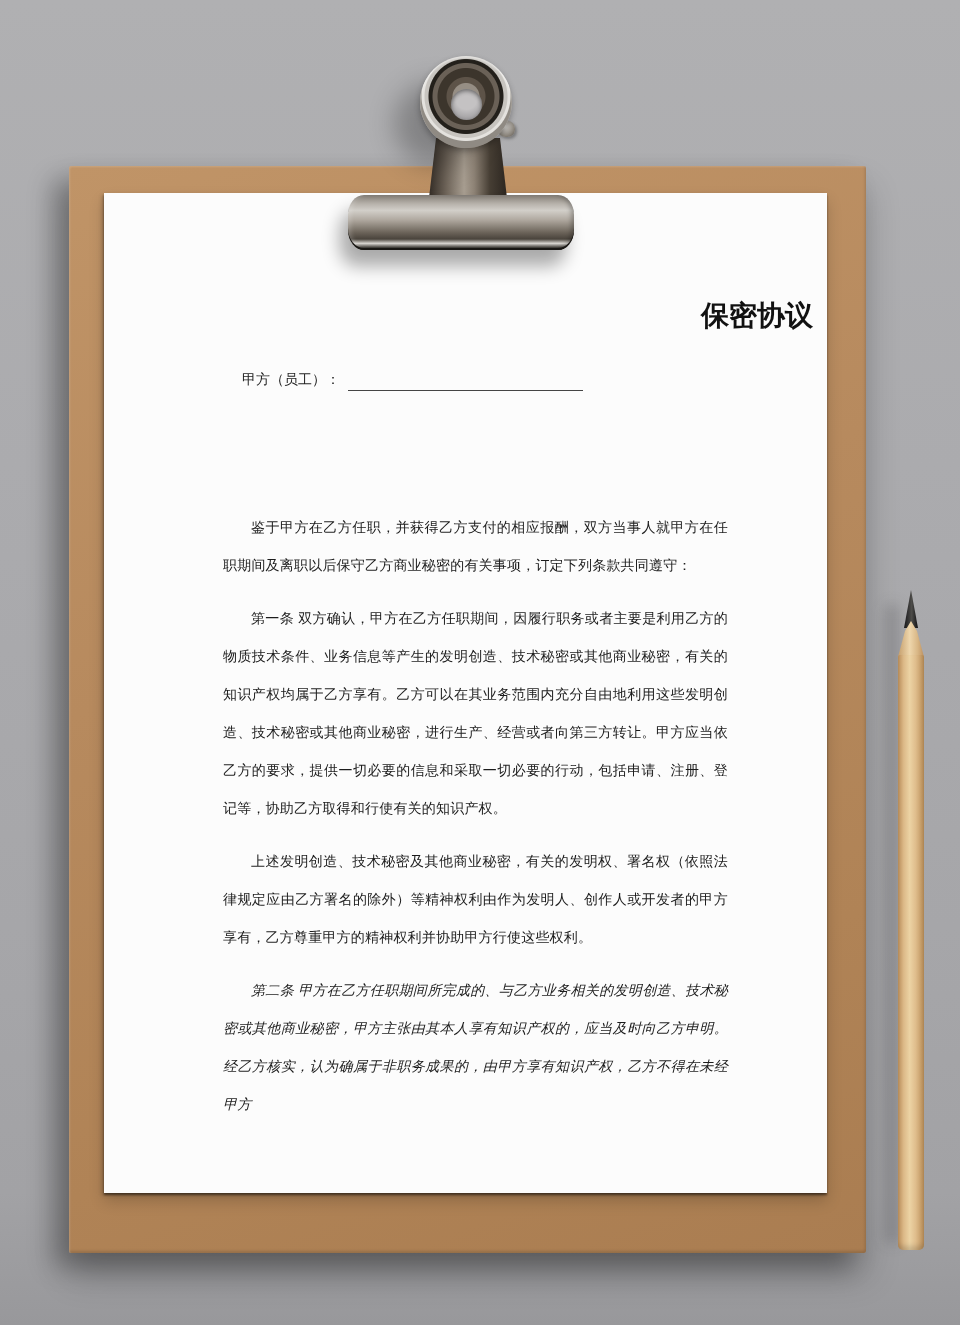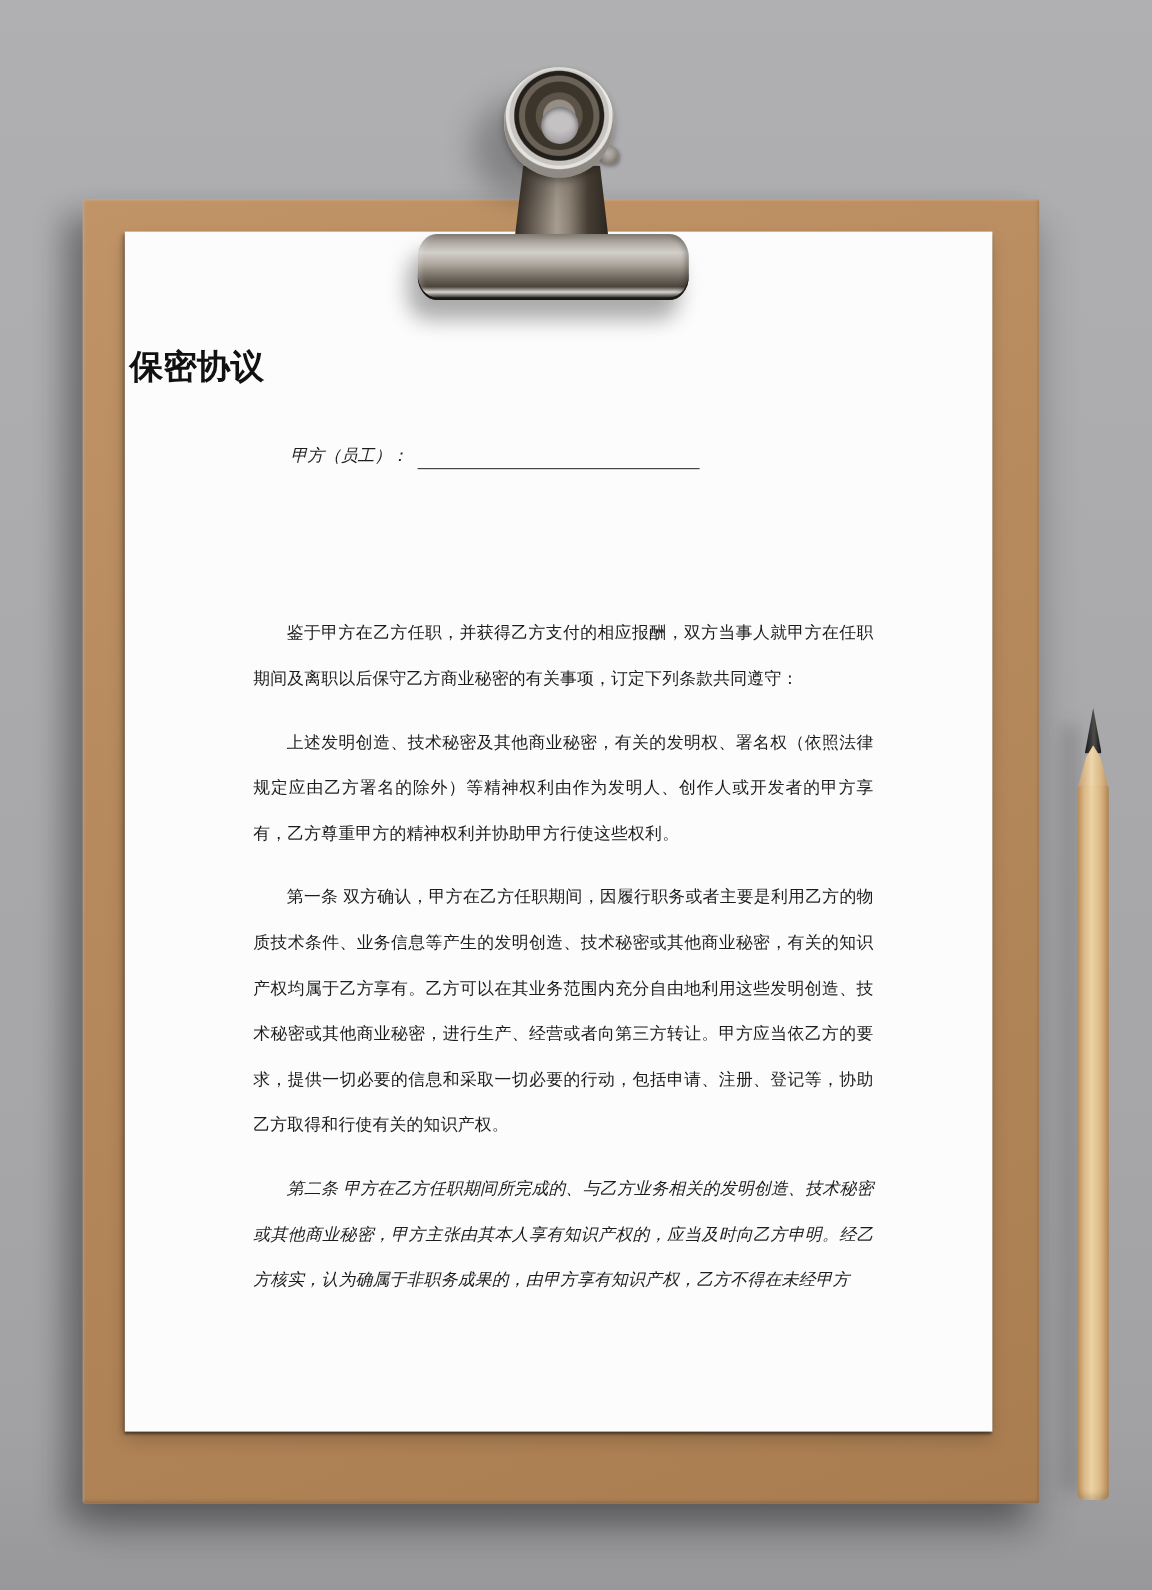--- a/index.html
+++ b/index.html
@@ -16,34 +16,34 @@
     box-shadow:-16px 14px 26px rgba(0,0,0,.28),0 22px 34px rgba(0,0,0,.22),
                inset 1px 1px 2px rgba(255,255,255,.18),inset -1px -2px 3px rgba(0,0,0,.15);
   }
   
   .paper{
     position:absolute;left:104px;top:193px;width:723px;height:1000px;
     background:#fcfcfc;
     box-shadow:0 2px 2px rgba(0,0,0,.45),0 8px 14px rgba(0,0,0,.18),-2px 2px 4px rgba(0,0,0,.2);
   }
   .doc-title{
-    position:absolute;top:92px;left:0;right:0;margin:4px;
-    text-align:left;font-size:28px;line-height:34px;font-weight:bold;color:#111;
+    position:absolute;top:92px;left:0;right:0;margin:14px;
+    text-align:right;font-size:28px;line-height:34px;font-weight:bold;color:#111;
   }
-  .field{position:absolute;left:138px;height:21px;font-size:14px;color:#1d1d1d;white-space:nowrap;font-style:italic;}
+  .field{position:absolute;left:138px;height:21px;font-size:14px;color:#1d1d1d;white-space:nowrap;}
   .field-a{top:177px;}
   .field-b{top:225px;}
   .flabel{display:inline-block;vertical-align:bottom;line-height:18px;}
   .fline{
     display:inline-block;vertical-align:bottom;width:235px;height:15px;margin-left:8px;
     border-bottom:1.5px solid #454545;transform:translateY(3px);
   }
   .doc-body{position:absolute;top:315px;left:107px;width:517px;color:#1c1c1c;}
   .doc-body p{
-    margin:0 0 15px 0;font-size:14px;line-height:38px;
+    margin:0 0 15px 12px;font-size:14px;line-height:38px;
     text-align:justify;text-indent:2em;letter-spacing:.2px;
   }
   .doc-body p:last-child{margin-bottom:0;font-style:italic;}
   
   .clip-neck{
     position:absolute;left:429px;top:138px;width:78px;height:60px;z-index:6;
     clip-path:polygon(9% 0,91% 0,100% 100%,0 100%);
     background:linear-gradient(90deg,#342d26 0%,#6e6459 22%,#a79d90 45%,#8d8275 58%,#463e34 78%,#2c2620 100%);
   }
   .clip-ring{
@@ -101,22 +101,22 @@
 
   <div class="paper">
     <h1 class="doc-title">保密协议</h1>
 
     <div class="field field-a">
       <span class="flabel">甲方（员工）：</span><span class="fline"></span>
     </div>
 
     <div class="doc-body">
       <p>鉴于甲方在乙方任职，并获得乙方支付的相应报酬，双方当事人就甲方在任职期间及离职以后保守乙方商业秘密的有关事项，订定下列条款共同遵守：</p>
+      <p>第一条 双方确认，甲方在乙方任职期间，因履行职务或者主要是利用乙方的物质技术条件、业务信息等产生的发明创造、技术秘密或其他商业秘密，有关的知识产权均属于乙方享有。乙方可以在其业务范围内充分自由地利用这些发明创造、技术秘密或其他商业秘密，进行生产、经营或者向第三方转让。甲方应当依乙方的要求，提供一切必要的信息和采取一切必要的行动，包括申请、注册、登记等，协助乙方取得和行使有关的知识产权。</p>
       <p>上述发明创造、技术秘密及其他商业秘密，有关的发明权、署名权（依照法律规定应由乙方署名的除外）等精神权利由作为发明人、创作人或开发者的甲方享有，乙方尊重甲方的精神权利并协助甲方行使这些权利。</p>
-      <p>第一条 双方确认，甲方在乙方任职期间，因履行职务或者主要是利用乙方的物质技术条件、业务信息等产生的发明创造、技术秘密或其他商业秘密，有关的知识产权均属于乙方享有。乙方可以在其业务范围内充分自由地利用这些发明创造、技术秘密或其他商业秘密，进行生产、经营或者向第三方转让。甲方应当依乙方的要求，提供一切必要的信息和采取一切必要的行动，包括申请、注册、登记等，协助乙方取得和行使有关的知识产权。</p>
       <p>第二条 甲方在乙方任职期间所完成的、与乙方业务相关的发明创造、技术秘密或其他商业秘密，甲方主张由其本人享有知识产权的，应当及时向乙方申明。经乙方核实，认为确属于非职务成果的，由甲方享有知识产权，乙方不得在未经甲方</p>
     </div>
   </div>
 
   <div class="clip-neck"></div>
   <div class="clip-ring"></div>
   <div class="clip-hole"></div>
   <div class="clip-screw"></div>
   <div class="clip-bar"></div>
 

